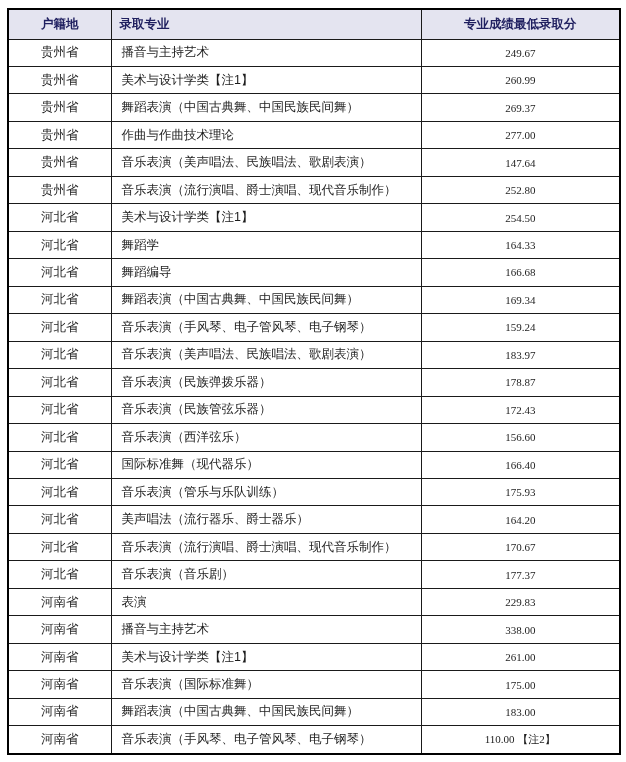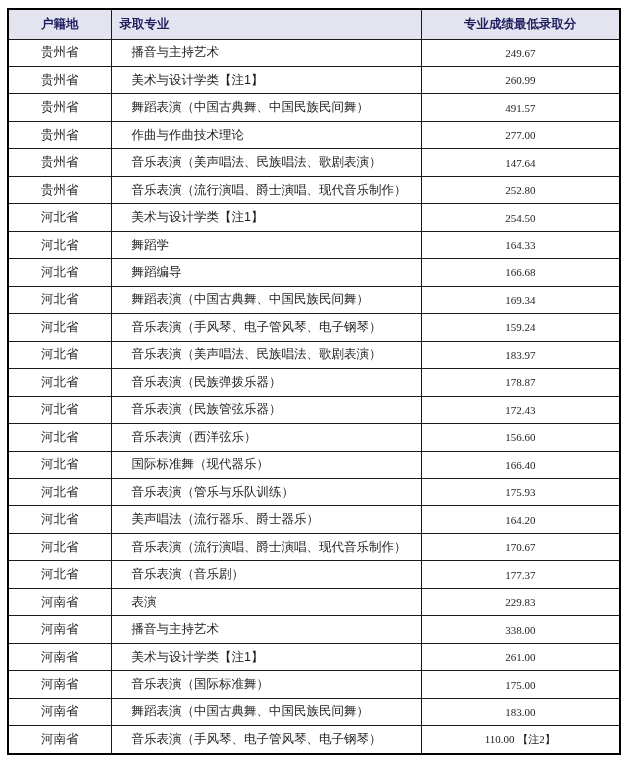--- a/index.html
+++ b/index.html
@@ -37,21 +37,21 @@
     vertical-align: middle;
   }
   .score-table th.h-major { text-align: left; padding-left: 8px; }
   .score-table td {
     font-size: 12.5px;
     color: #1d1d1d;
     text-align: center;
     vertical-align: middle;
     background: #ffffff;
   }
-  .score-table td.col-major { text-align: left; padding-left: 20px; }
+  .score-table td.col-major { text-align: left; padding-left: 10px; }
   .score-table td.col-score {
     font-family: "Liberation Serif", "DejaVu Serif", serif;
     font-size: 11px;
   }
   col.c-province { width: 103px; }
   col.c-major    { width: 310px; }
   col.c-score    { width: 199px; }
 </style>
 </head>
 <body>
@@ -77,21 +77,21 @@
           <td class="col-score">249.67</td>
         </tr>
         <tr>
           <td class="col-province">贵州省</td>
           <td class="col-major">美术与设计学类【注1】</td>
           <td class="col-score">260.99</td>
         </tr>
         <tr>
           <td class="col-province">贵州省</td>
           <td class="col-major">舞蹈表演（中国古典舞、中国民族民间舞）</td>
-          <td class="col-score">491.57</td>
+          <td class="col-score">269.37</td>
         </tr>
         <tr>
           <td class="col-province">贵州省</td>
           <td class="col-major">作曲与作曲技术理论</td>
           <td class="col-score">277.00</td>
         </tr>
         <tr>
           <td class="col-province">贵州省</td>
           <td class="col-major">音乐表演（美声唱法、民族唱法、歌剧表演）</td>
           <td class="col-score">147.64</td>

